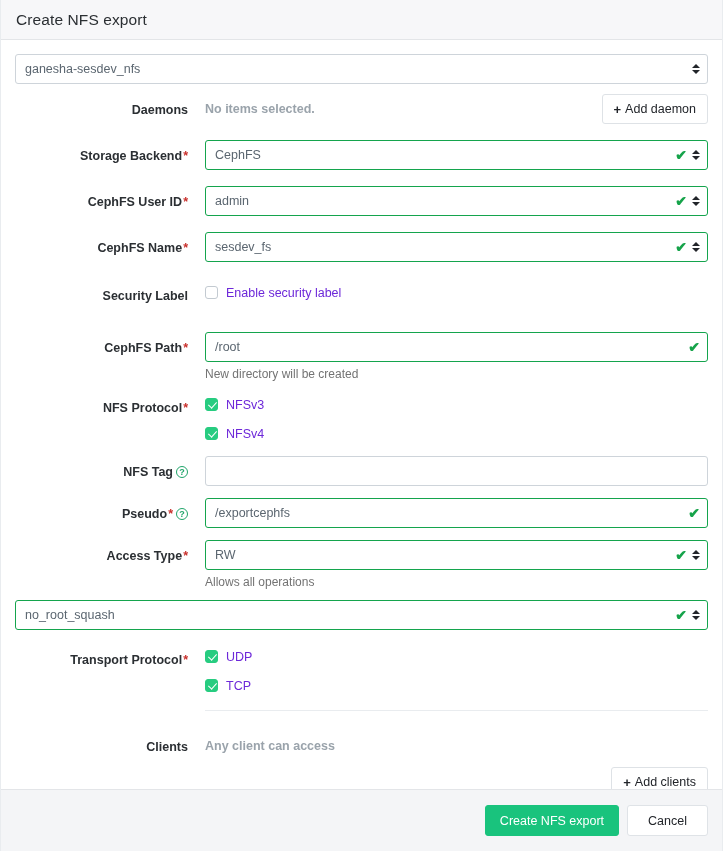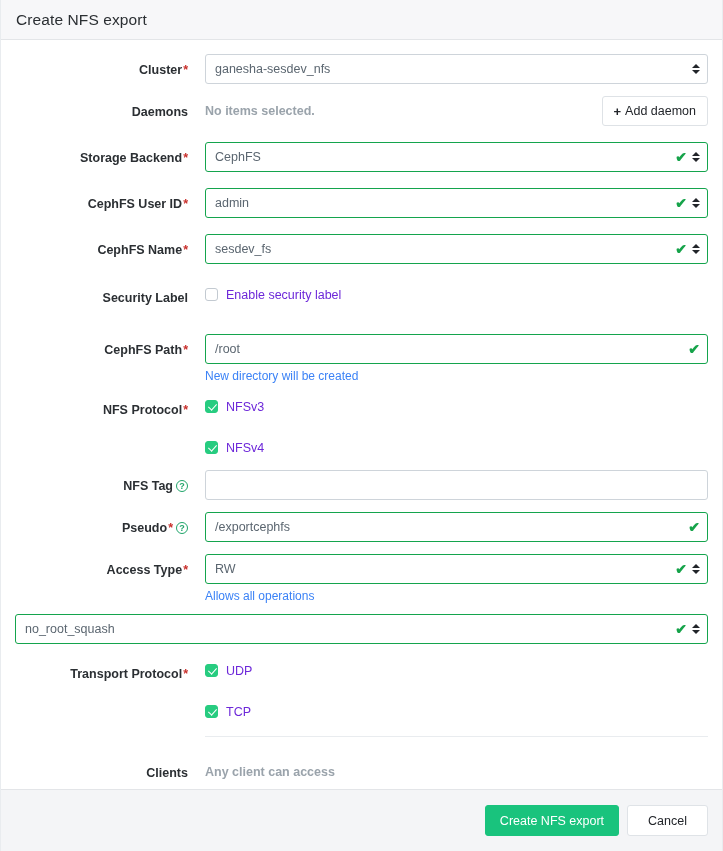--- a/index.html
+++ b/index.html
@@ -106,30 +106,30 @@
   .spin i {
     display: block;
     width: 0; height: 0;
     border-left: 4px solid transparent;
     border-right: 4px solid transparent;
   }
   .spin i.up   { border-bottom: 4px solid #22252a; }
   .spin i.down { border-top: 4px solid #22252a; }
   .hint {
     font-size: 12px;
-    color: #3b82f6;
+    color: #737373;
     margin-top: 4px;
     line-height: 16px;
   }
   
   .cbrow {
     display: flex; align-items: center;
     height: 25px;
   }
-  .cbrow + .cbrow { margin-top: 16px; text-align: right; }
+  .cbrow + .cbrow { margin-top: 4px; text-align: right; }
   .cbox {
     width: 13px; height: 13px;
     border: 1px solid #c3cad1;
     border-radius: 3px;
     background: #fff;
     flex: 0 0 13px;
     margin-right: 8px;
     position: relative;
   }
   .cbox.on {
@@ -229,23 +229,20 @@
 
 <div class="modal">
 
   <div class="modal-header">
     <span class="modal-title">Create NFS export</span>
   </div>
 
   <div class="modal-body">
 
     <div class="form-row">
-      <div class="form-label">
-        <span>Cluster</span><span class="req">*</span>
-      </div>
       <div class="form-ctrl">
         <div class="inp-wrap">
           <input class="inp plain" readonly="" value="ganesha-sesdev_nfs" style="">
           <span class="adorn">
             <span class="spin">
                 <i class="up"></i>
                 <i class="down"></i>
               </span>
           </span>
         </div>

